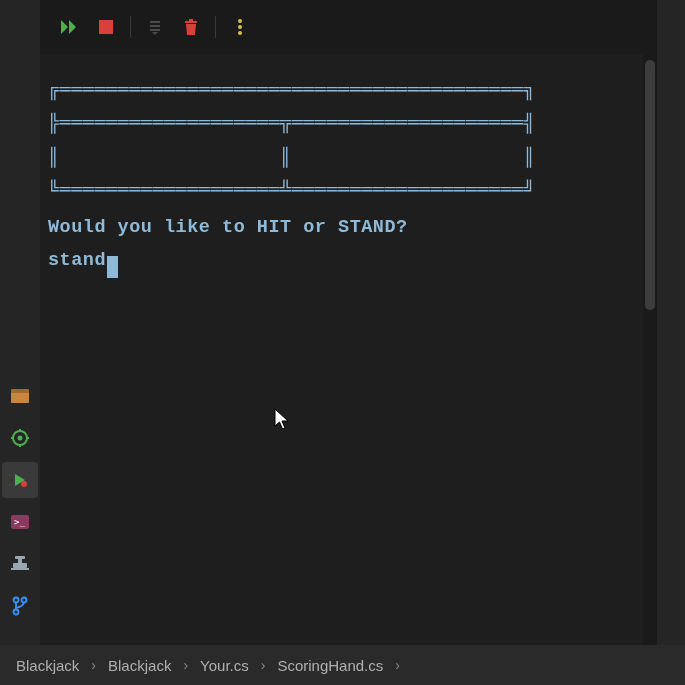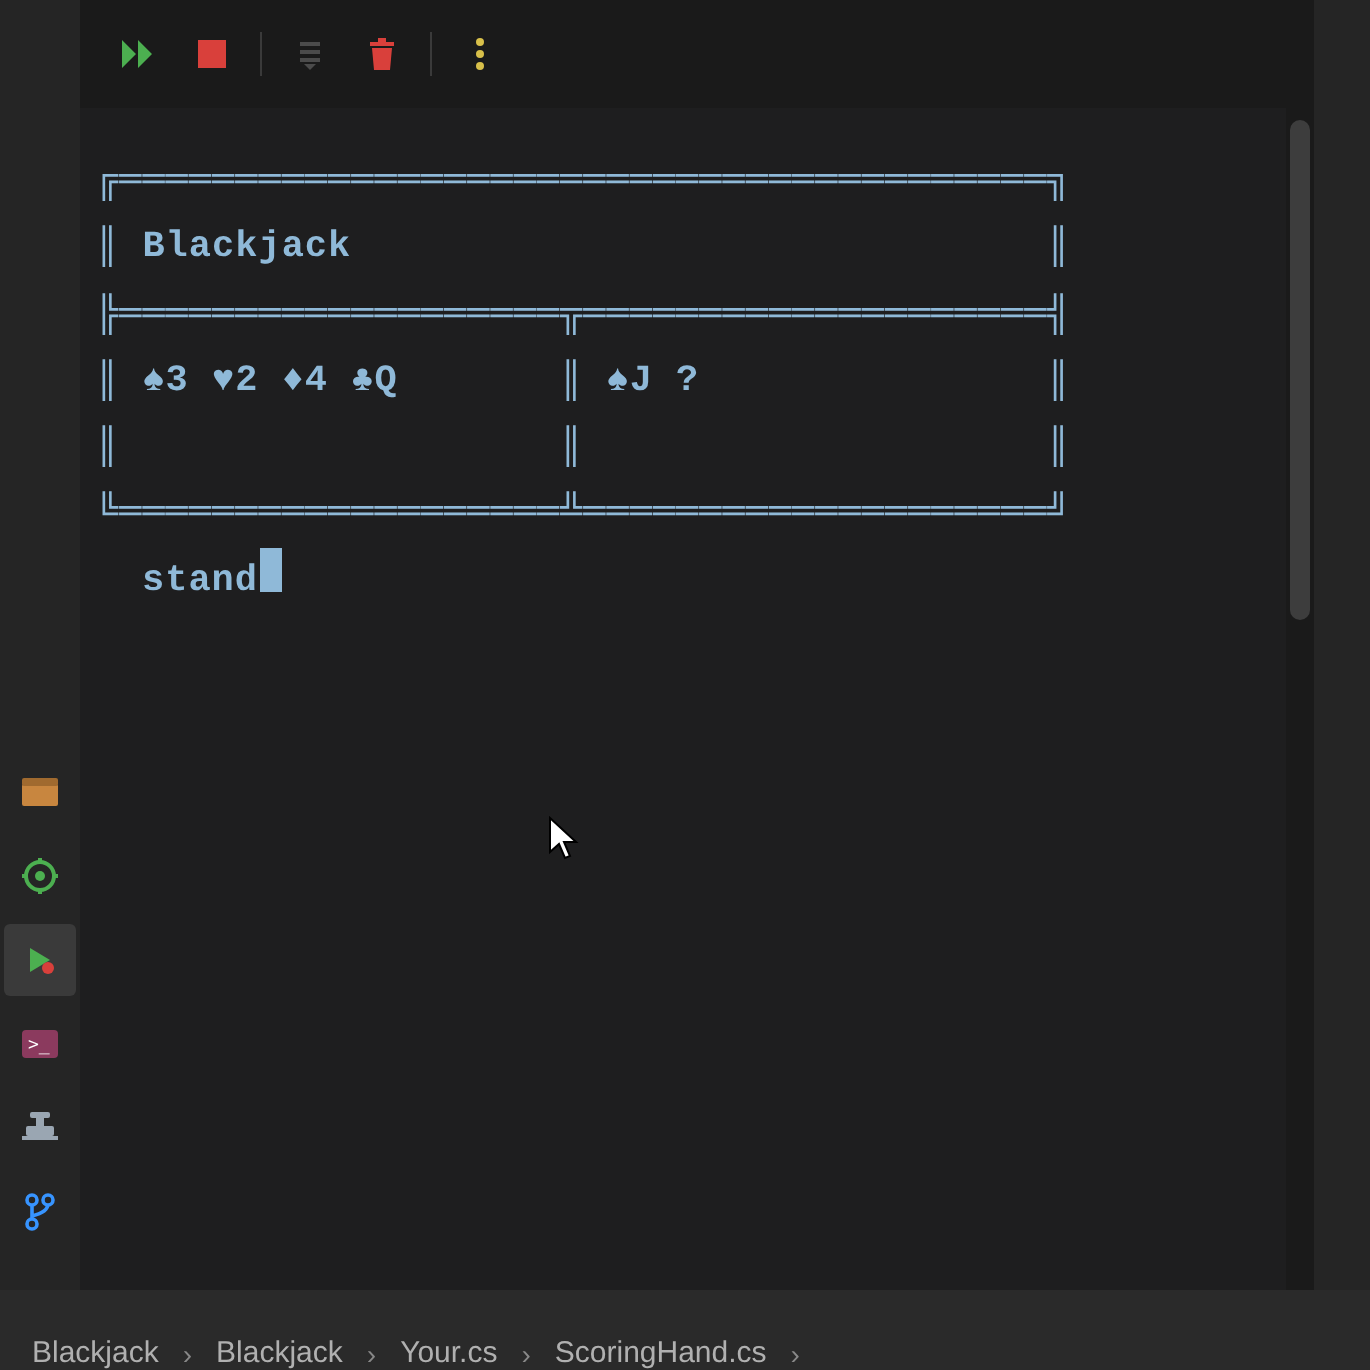--- a/index.html
+++ b/index.html
@@ -38,21 +38,21 @@
     padding: 20px 8px 8px 8px;
     font-size: 18.5px;
     line-height: 1.8;
     font-weight: bold;
     color: #8fb9d8;
     letter-spacing: 0.5px;
   }
   .term-line { white-space: pre; }
   .box-border { color: #8fb9d8; }
   .prompt-line { margin-top: 4px; }
-  .input-line { display: flex; align-items: flex-start; margin-left: 23px; }
+  .input-line { display: flex; align-items: flex-end; }
   .cursor-block {
     display: inline-block;
     width: 11px; height: 22px;
     background: #8fb9d8;
     margin-left: 1px;
     vertical-align: middle;
   }
   .sidebar-left {
     position: absolute;
     left: 0; top: 0; bottom: 40px;
@@ -90,21 +90,21 @@
     top: 60px; height: 250px;
     background: #3d3d3d;
     border-radius: 5px;
   }
   .breadcrumb {
     position: absolute;
     left: 0; right: 0; bottom: 0;
     height: 40px;
     background: #2a2a2a;
     display: flex;
-    align-items: flex-end;
+    align-items: center;
     padding-left: 14px;
     font-family: 'Segoe UI', Arial, sans-serif;
     font-size: 15px;
     color: #b0b0b0;
     font-weight: normal;
   }
   .crumb { cursor: pointer; padding: 0 2px; }
   .crumb-sep { margin: 0 10px; color: #888; font-size: 14px; }
   .crumb .hex-icon {
     display: inline-block;
@@ -155,25 +155,24 @@
     <svg width="4" height="16" viewBox="0 0 4 16">
       <circle cx="2" cy="2" r="2" fill="#d8c04a"></circle>
       <circle cx="2" cy="8" r="2" fill="#d8c04a"></circle>
       <circle cx="2" cy="14" r="2" fill="#d8c04a"></circle>
     </svg>
   </div>
 </div>
 
 <div class="terminal-area">
   <div class="term-line box-border">╔════════════════════════════════════════╗</div>
-  <div class="term-line">║ Blackjack                              ║</div>
   <div class="term-line box-border">╠═══════════════════╦════════════════════╣</div>
-  <div class="term-line">║ ♠3 ♥2 ♦4 ♣Q       ║ ♠J ?               ║</div>
   <div class="term-line">║                   ║                    ║</div>
   <div class="term-line box-border">╚═══════════════════╩════════════════════╝</div>
+  <div class="term-line prompt-line">Would you like to HIT or STAND?</div>
   <div class="term-line input-line">
     <span>stand</span><span class="cursor-block"></span>
   </div>
 </div>
 
 <div class="sidebar-left">
   <div class="side-icon">
     <svg width="18" height="14" viewBox="0 0 18 14">
         <rect x="0" y="3" width="18" height="11" rx="1" fill="#c8863f"></rect>
         <rect x="0" y="0" width="18" height="4" rx="1" fill="#a06a2f"></rect>

